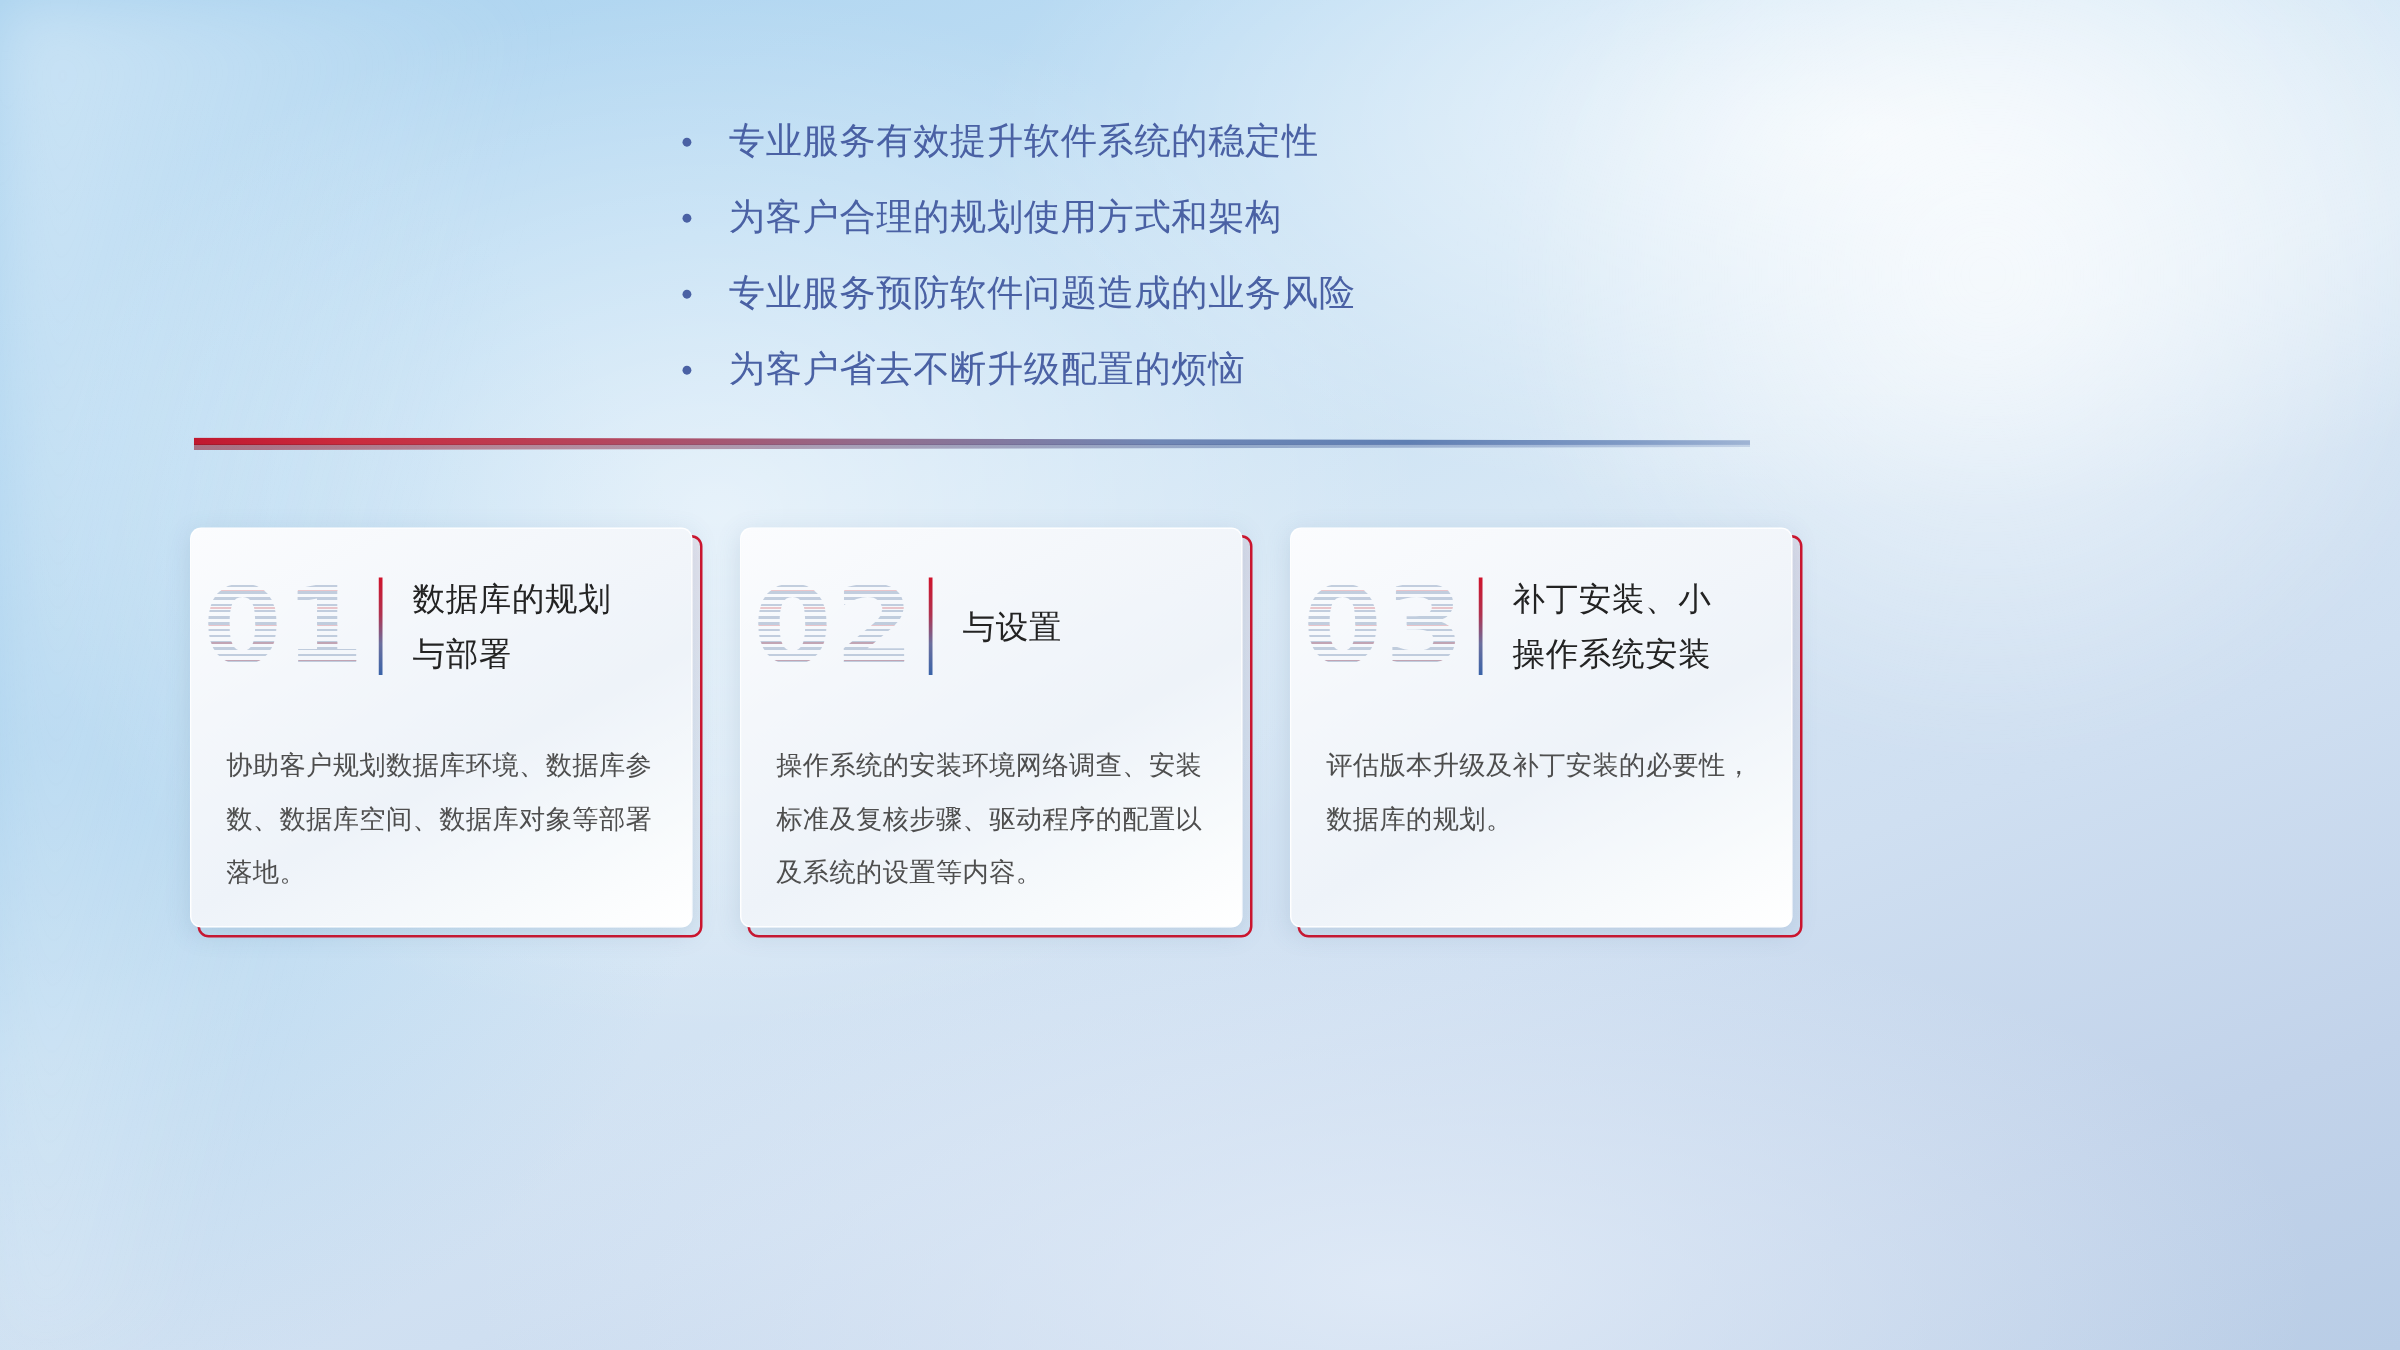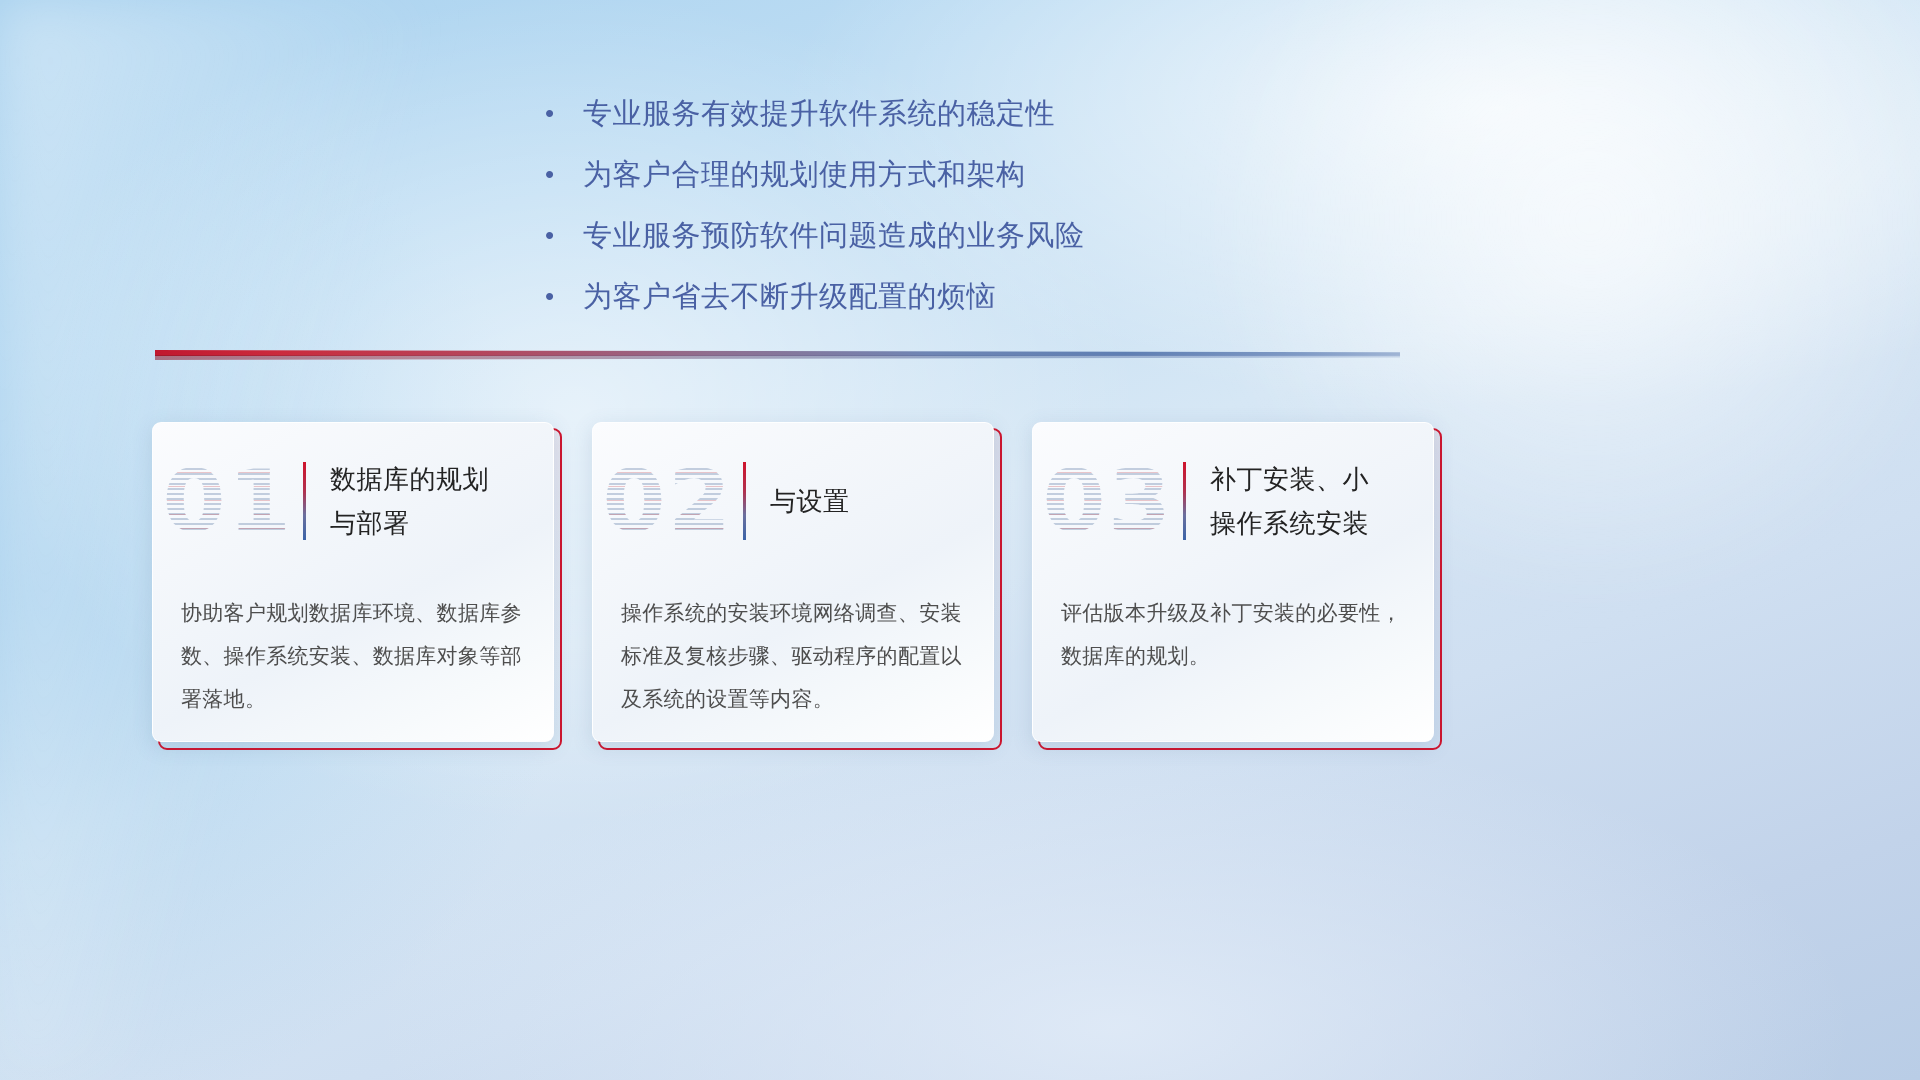--- a/index.html
+++ b/index.html
@@ -123,21 +123,21 @@
           <div class="ghost-num">
             <span>01</span>
             <span class="gn-tint">01</span>
           </div>
           <div class="v-rule"></div>
           <div class="card-title">
             <div>数据库的规划</div>
             <div>与部署</div>
           </div>
         </div>
-        <div class="card-body">协助客户规划数据库环境、数据库参数、操作系统安装、数据库对象等部署落地。</div>
+        <div class="card-body">协助客户规划数据库环境、数据库参数、数据库空间、数据库对象等部署落地。</div>
       </div>
     </div>
 
     <div class="card-wrap">
       <div class="card-accent"></div>
       <div class="card">
         <div class="card-head">
           <div class="ghost-num">
             <span>02</span>
             <span class="gn-tint">02</span>

